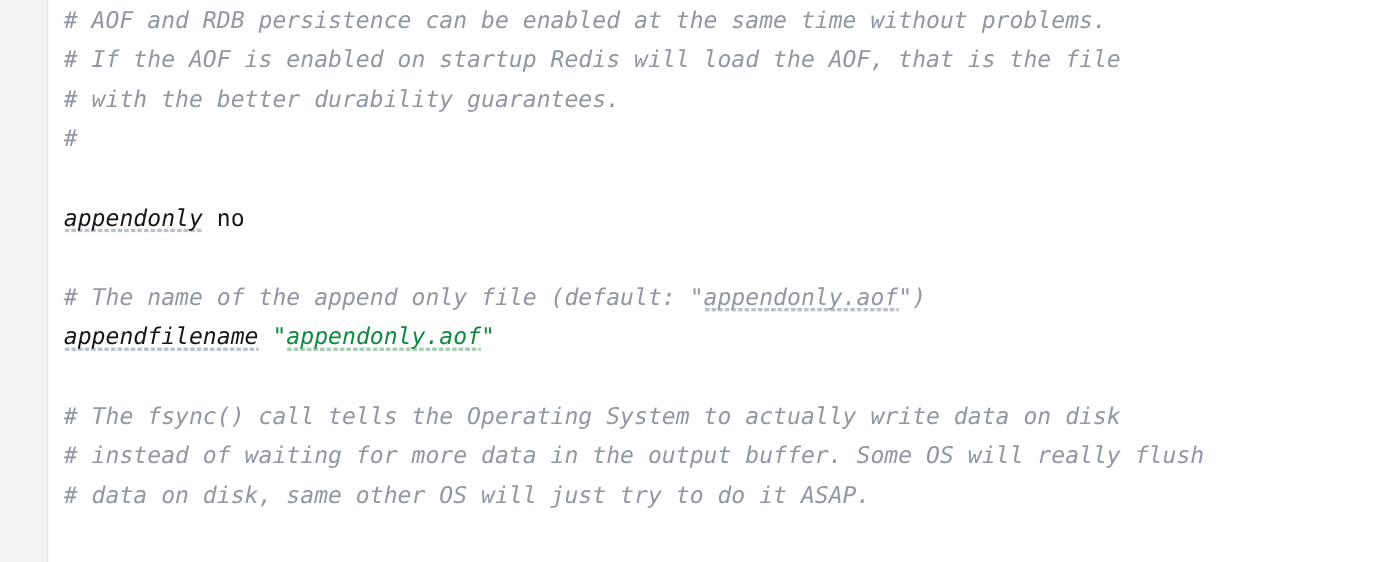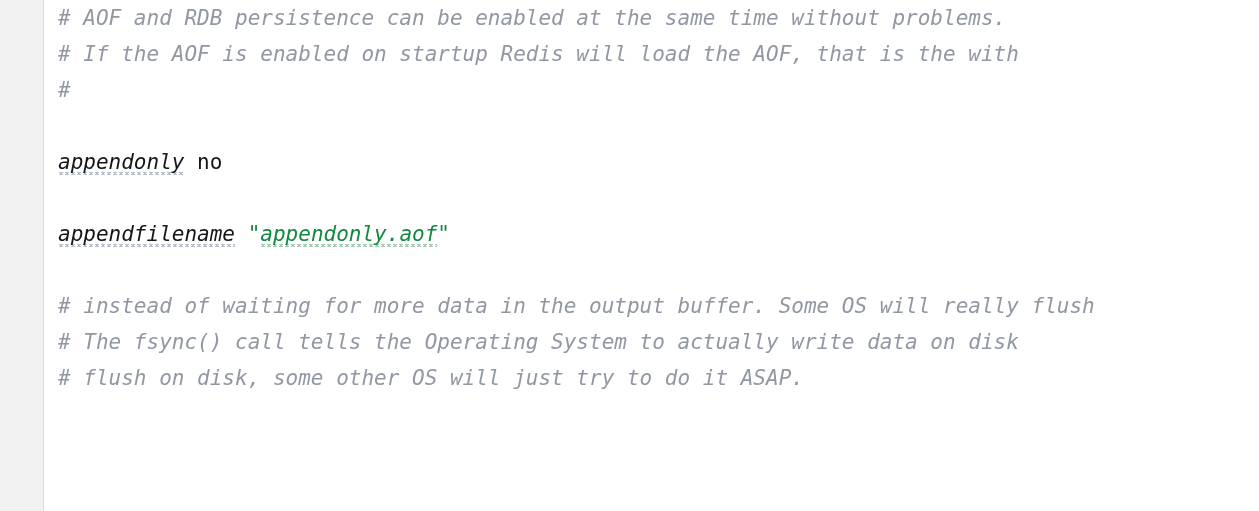--- a/index.html
+++ b/index.html
@@ -95,25 +95,27 @@
 </style>
 </head>
 <body>
 
 <div id="editor-root" style="background: rgb(255, 255, 255);">
 
   <div id="gutter" style="background: rgb(242, 242, 242); border-right-color: rgb(220, 220, 220);"></div>
 
   <div id="code-surface" style="background: rgb(255, 255, 255);">
       <div class="code-line"><span class="tok-comment"># AOF and RDB persistence can be enabled at the same time without problems.</span></div>
-      <div class="code-line"><span class="tok-comment"># If the AOF is enabled on startup Redis will load the AOF, that is the with</span></div>
+      <div class="code-line"><span class="tok-comment"># If the AOF is enabled on startup Redis will load the AOF, that is the file</span></div>
+      <div class="code-line"><span class="tok-comment"># with the better durability guarantees.</span></div>
       <div class="code-line"><span class="tok-comment">#</span></div>
       <div class="code-line">&nbsp;</div>
       <div class="code-line"><span class="tok-plain squiggle">appendonly</span><span class="tok-plain"> no</span></div>
       <div class="code-line">&nbsp;</div>
+      <div class="code-line"><span class="tok-comment"># The name of the append only file (default: "</span><span class="tok-comment squiggle">appendonly.aof</span><span class="tok-comment">")</span></div>
       <div class="code-line"><span class="tok-plain squiggle">appendfilename</span><span class="tok-plain"> </span><span class="tok-string">"</span><span class="tok-string squiggle sq-green">appendonly.aof</span><span class="tok-string">"</span></div>
       <div class="code-line">&nbsp;</div>
+      <div class="code-line"><span class="tok-comment"># The fsync() call tells the Operating System to actually write data on disk</span></div>
       <div class="code-line"><span class="tok-comment"># instead of waiting for more data in the output buffer. Some OS will really flush</span></div>
-      <div class="code-line"><span class="tok-comment"># The fsync() call tells the Operating System to actually write data on disk</span></div>
-      <div class="code-line"><span class="tok-comment"># flush on disk, some other OS will just try to do it ASAP.</span></div>
+      <div class="code-line"><span class="tok-comment"># data on disk, same other OS will just try to do it ASAP.</span></div>
     </div>
 
 </div>
 
 </body></html>

